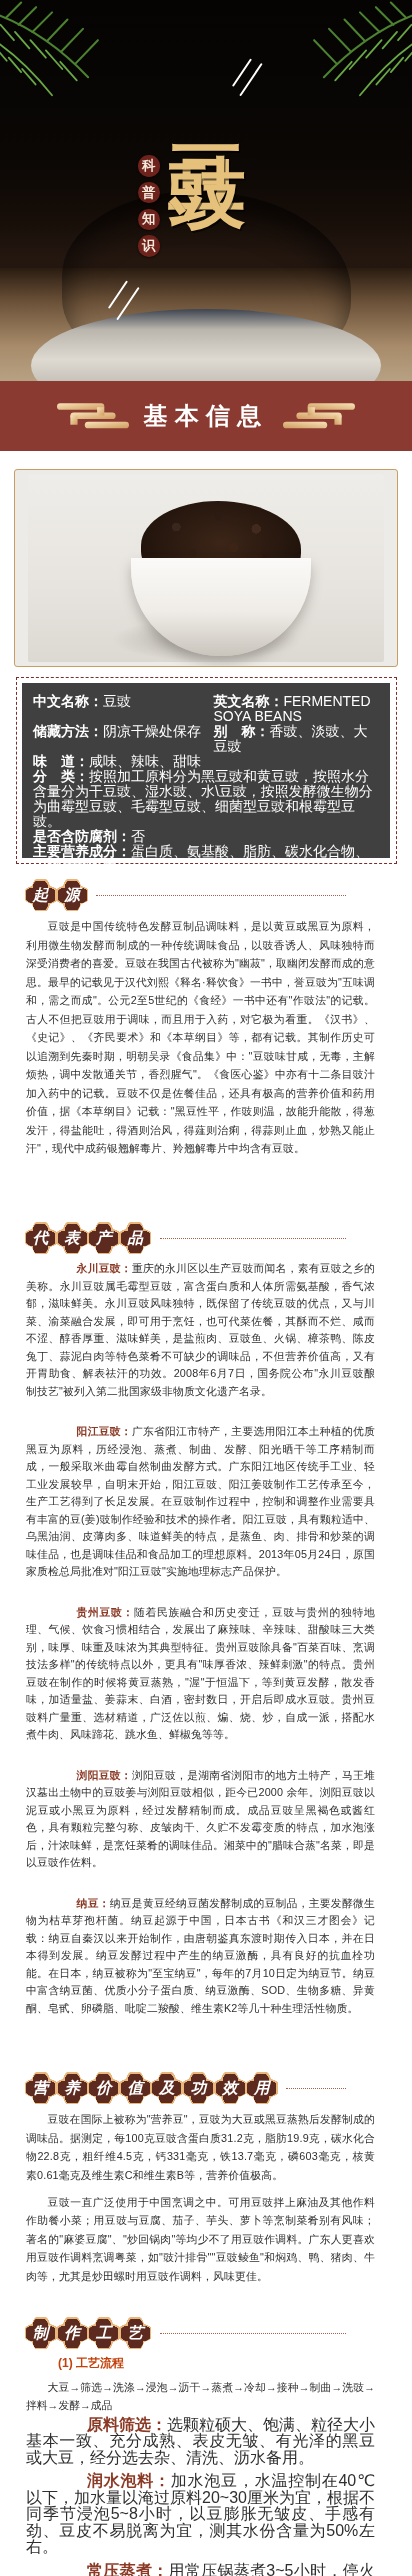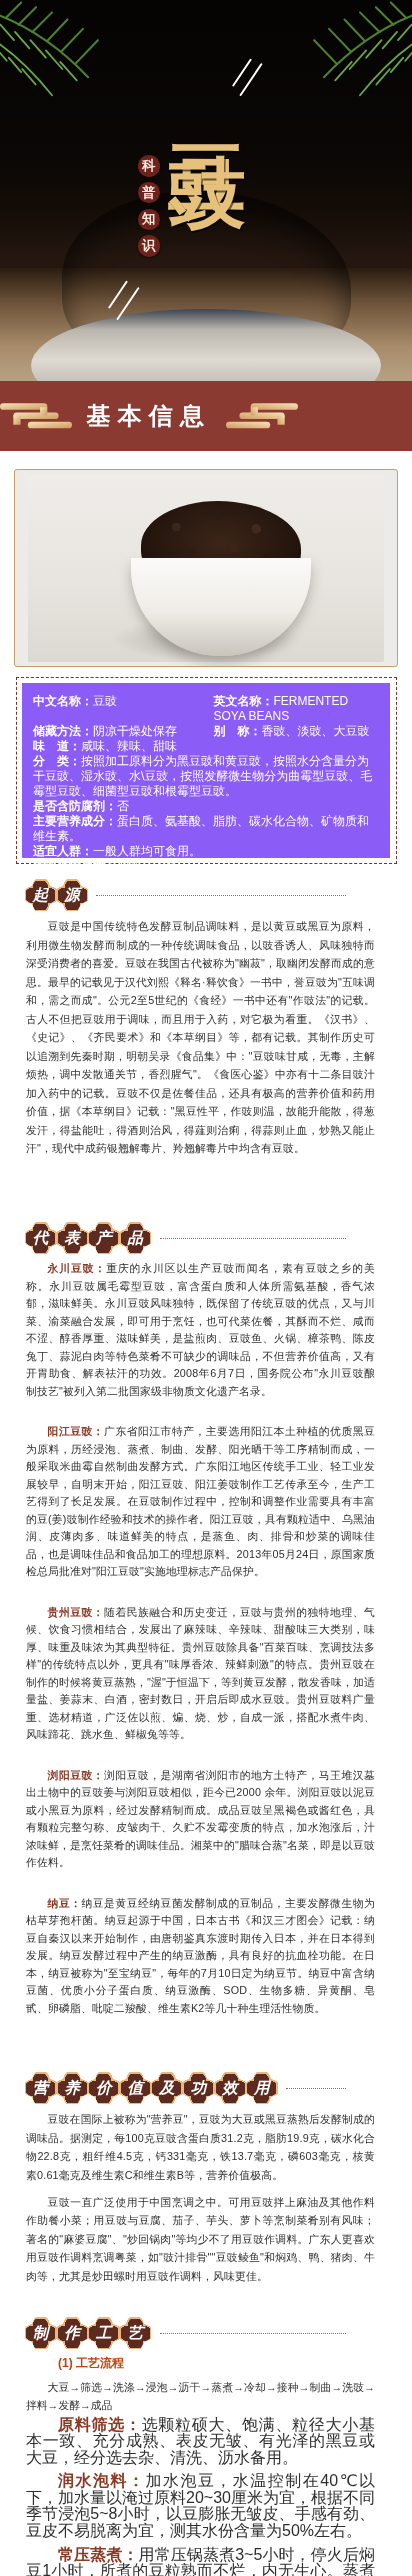--- a/index.html
+++ b/index.html
@@ -33,21 +33,21 @@
         font-size:78px;line-height:82px;color:#e6c17c;letter-spacing:9.3px;
         text-shadow:1.5px 2.1px 0 rgba(0,0,0,.55);}
   .hero-badges{position:absolute;left:138px;top:155px;display:flex;flex-direction:column;gap:5.2px;}
   .hb{width:21.6px;height:21.6px;border-radius:50%;background:#6e221c;display:flex;align-items:center;justify-content:center;
       color:#f4e8da;font-size:13.4px;font-weight:700;box-shadow:0 1px 2.1px rgba(0,0,0,.5);}
   .scratch{position:absolute;width:1.5px;height:33px;background:#fefefe;transform:rotate(34deg);border-radius:1px;}
   .s1{left:241px;top:56px;} .s2{left:250px;top:60px;height:39px;}
   .s3{left:117px;top:278px;} .s4{left:127px;top:284px;height:39px;}
 
   
-  .banner{height:70px;background:#8a3a30;display:flex;align-items:center;justify-content:flex-start;gap:14.4px;}
+  .banner{height:70px;background:#8a3a30;display:flex;align-items:center;justify-content:center;gap:14.4px;}
   .banner-title{color:#ffffff;font-family:"Liberation Serif","DejaVu Serif",serif;
         font-size:24px;font-weight:700;letter-spacing:7.2px;}
   .cloud{display:block;}
   .cloud-right{transform:scaleX(-1);}
 
   
   .photo-block{height:225px;padding-top:18px;box-sizing:border-box;background:#fff;}
   .frame{margin:0 14.4px;height:196px;border:1px solid #c89c62;border-radius:3.1px;position:relative;
          background:#edebe7;overflow:hidden;}
   .frame::before{content:"";position:absolute;left:12.4px;right:12.4px;top:4.1px;bottom:4.1px;
@@ -64,22 +64,22 @@
           radial-gradient(circle 7.7px at 72% 30%,#41291d 60%,transparent 62%),
           radial-gradient(circle 7.2px at 32% 56%,#2f1d12 60%,transparent 62%),
           radial-gradient(circle 7.7px at 58% 50%,#3b2316 60%,transparent 62%),
           radial-gradient(circle 7.2px at 78% 62%,#2a180e 60%,transparent 62%),
           radial-gradient(circle 7.2px at 45% 78%,#35200f 60%,transparent 62%),
           radial-gradient(ellipse at 50% 45%,#3c2518 0%,#22140c 70%,#160c06 100%);}
 
   
   .info-block{height:195px;box-sizing:border-box;padding:1px 15.5px 0 15.5px;background:#fff;}
   .info-dash{border:1px dashed #7c2d26;height:187px;box-sizing:border-box;padding:5.2px;}
-  .info-panel{background:#8b5cf6;height:100%;box-sizing:border-box;padding:11.3px 10.3px 0 11.3px;
-        color:#ffffff;font-size:12px;line-height:15px;}
+  .info-panel{background:#404040;height:100%;box-sizing:border-box;padding:11.3px 10.3px 0 11.3px;
+        color:#ffffff;font-size:14px;line-height:15px;}
   .info-row2{display:grid;grid-template-columns:52% 48%;}
   .info-panel b{font-weight:700;}
   .ilabel{font-weight:700;}
 
   
   .shead{display:flex;align-items:center;margin:7.2px 66px 5.2px 26px;height:34px;}
   .qb{position:relative;width:29px;height:29px;flex:0 0 auto;margin-right:2.6px;}
   .qb::before{content:"";position:absolute;left:-1.5px;top:-1.5px;width:32px;height:32px;
     background:
       radial-gradient(circle 8.8px at 16px 7.2px,#e9b67c 97%,transparent 100%),
@@ -95,21 +95,21 @@
       radial-gradient(circle 7.7px at 23px 14.4px,#5d2a1f 97%,transparent 100%),
       radial-gradient(circle 6.7px at 14.4px 14.4px,#5d2a1f 97%,transparent 100%);}
   .qb b{position:absolute;left:0;top:0;width:29px;height:29px;display:flex;align-items:center;justify-content:center;
         color:#fff;font-size:15.5px;font-weight:700;z-index:2;
         font-family:"Liberation Serif","DejaVu Serif",serif;font-style:italic;}
   .dotline{flex:1;height:0;border-top:1px dotted #a9604c;margin-left:7.2px;}
 
   
   .para{margin:0 37px 0 26px;font-size:10.8px;line-height:18.5px;text-align:justify;color:#2f2f2f;
         text-indent:2em;letter-spacing:0.2px;}
-  .lead{color:#8b3a26;font-weight:700;}
+  .lead{color:#8b3a26;font-weight:700;margin-left:29px;}
   .products .para{line-height:17.5px;margin-bottom:23px;}
   .nutrition .para{margin-bottom:8.2px;}
   .sec-origin{height:343px;} .sec-products{height:850px;} .sec-nutrition{height:245px;}
   .sec-process{height:652px;}
   .subhead{margin:5.2px 37px 5.2px 58px;color:#c2410c;font-size:12px;font-weight:700;}
   .flowline{margin:2.1px 37px 3.1px 26px;font-size:10.8px;line-height:18px;color:#2f2f2f;text-indent:2em;text-align:justify;}
   .step{margin:0 37px 7.2px 26px;font-size:16px;line-height:16.5px;text-align:justify;color:#2f2f2f;text-indent:2em;}
 </style>
 </head>
 <body>

